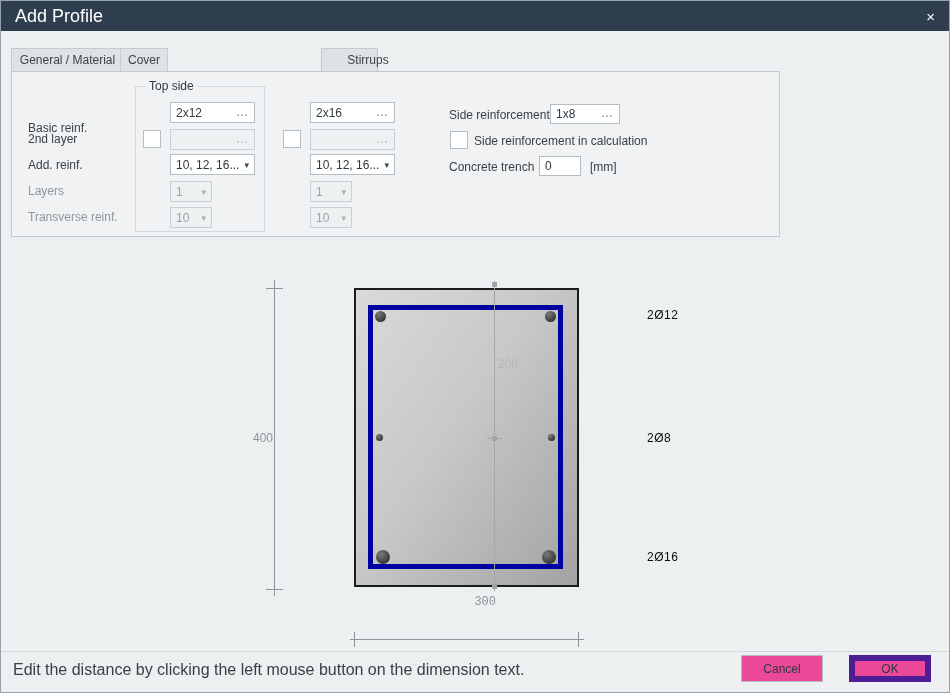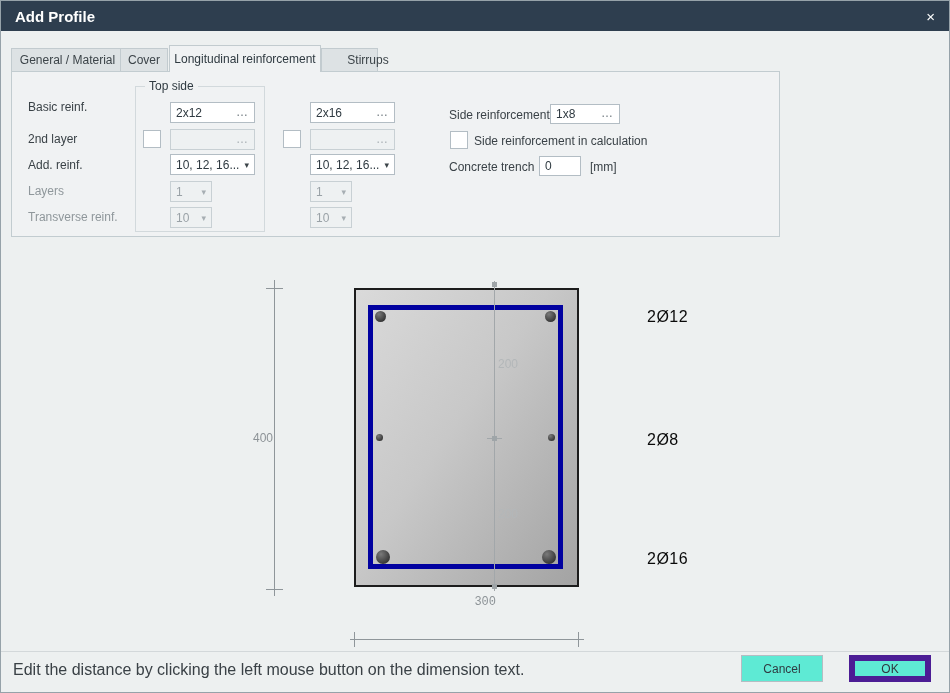--- a/index.html
+++ b/index.html
@@ -3,21 +3,21 @@
 <meta charset="utf-8">
 <style>
   * { box-sizing: border-box; margin: 0; padding: 0; }
   body { font-family: "Liberation Sans", sans-serif; background: #ffffff; }
   .dialog { position: relative; width: 950px; height: 693px; background: #edf0f0;
             border: 1px solid #96a2a9; overflow: hidden; }
 
   
   .titlebar { position: absolute; top: 0; left: 0; right: 0; height: 30px; background: #2e3e4f;
               display: flex; align-items: center; justify-content: space-between; padding: 0 14px; }
-  .titlebar .title { color: #ffffff; font-size: 15px; font-weight: bold; }
+  .titlebar .title { color: #ffffff; font-size: 18px; font-weight: normal; }
   .titlebar .close { color: #ffffff; font-size: 15px; line-height: 1; cursor: default; }
 
   
   .tab { position: absolute; top: 47px; height: 23px; background: #dde2e4;
          border: 1px solid #c2cbcf; border-bottom: none; font-size: 12px; color: #3c4449;
          display: flex; align-items: center; justify-content: center; z-index: 2; }
   .tab.active { top: 44px; height: 27px; background: #f0f2f3; z-index: 4; color: #2f3a41; }
 
   
   .panel { position: absolute; left: 10px; top: 70px; width: 769px; height: 166px;
@@ -44,56 +44,53 @@
              background: linear-gradient(125deg, #dadada 0%, #c8c8c8 45%, #a3a3a3 100%); }
   .stirrup { position: absolute; left: 367px; top: 304px; width: 195px; height: 264px;
              border: 5px solid #0101a0; }
   .rebar { position: absolute; border-radius: 50%;
            background: radial-gradient(circle at 35% 30%, #7a7a7a, #1e1e1e); }
   .dimline { position: absolute; background: #8f969a; }
   .axisline { position: absolute; background: #a2a7aa; }
   .axismark { position: absolute; width: 5px; height: 5px; background: #9fa5a8; }
   .dimtext { position: absolute; font-size: 12px; color: #8d9397; }
   .axistext { position: absolute; font-size: 12px; color: #b3b7b9; }
-  .barlabel { position: absolute; font-size: 16px; color: #0a0a0a; letter-spacing: 0.5px; }
+  .barlabel { position: absolute; font-size: 12px; color: #0a0a0a; letter-spacing: 0.5px; }
 
   
   .separator { position: absolute; left: 0; top: 650px; width: 950px; height: 1px; background: #d3d8da; }
   .status { position: absolute; left: 12px; top: 660px; font-size: 16px; color: #3a4146; }
-  .btn { position: absolute; top: 654px; width: 82px; height: 27px; background: #5eead4;
+  .btn { position: absolute; top: 654px; width: 82px; height: 27px; background: #ec4899;
          font-size: 12px; color: #2f3a41; display: flex; align-items: center; justify-content: center; }
   .btn.cancel { left: 740px; border: 1px solid #b4bdc3; }
   .btn.ok { left: 848px; border: 6px solid #4c1d95; }
 </style>
 </head>
 <body>
 
 <div class="dialog">
 
   <div class="titlebar">
     <span class="title">Add Profile</span>
     <span class="close">×</span>
   </div>
 
   <div class="tab" style="left:10px; width:113px;align-items:center;">
     <span>General / Material</span>
   </div>
   <div class="tab" style="left:119px; width:48px;">
     <span>Cover</span>
   </div>
-  <div class="tab active" style="left:168px; width:152px;">
-    <span>Longitudinal reinforcement</span>
-  </div>
   <div class="tab" style="left:320px; width:57px;padding-left:37px;">
     <span>Stirrups</span>
   </div>
 
   <div class="panel">
 
-    <span class="flabel" style="left:16px; top:28px;">Basic reinf.</span>
+    <span class="flabel" style="left:16px; top:49px;">Basic reinf.</span>
     <span class="flabel" style="left:16px; top:60px;">2nd layer</span>
     <span class="flabel" style="left:16px; top:86px;">Add. reinf.</span>
     <span class="flabel dim" style="left:16px; top:112px;">Layers</span>
     <span class="flabel dim" style="left:16px; top:138px;">Transverse reinf.</span>
 
     <div class="groupbox" style="left:123px; top:14px; width:130px; height:146px;">
       <span class="legend">Top side</span>
     </div>
     <div class="field" style="left:158px; top:30px; width:85px;">
       <span>2x12</span>

